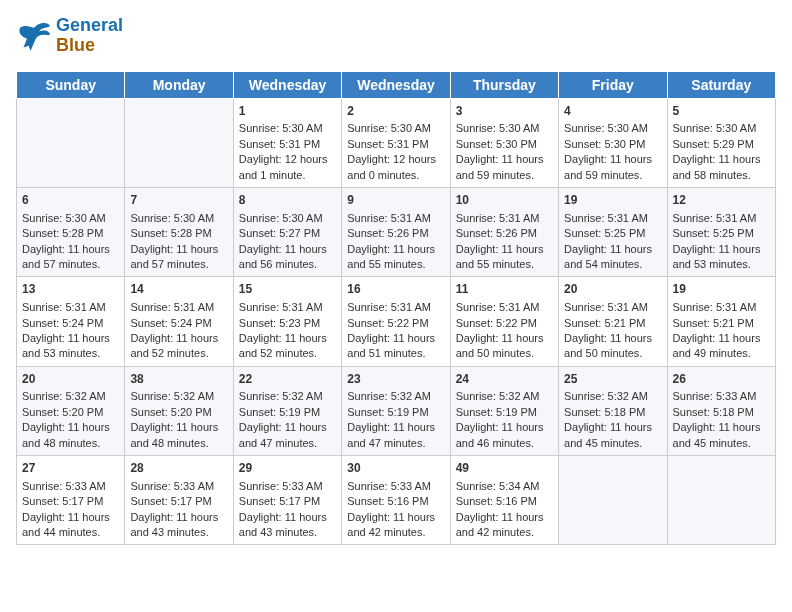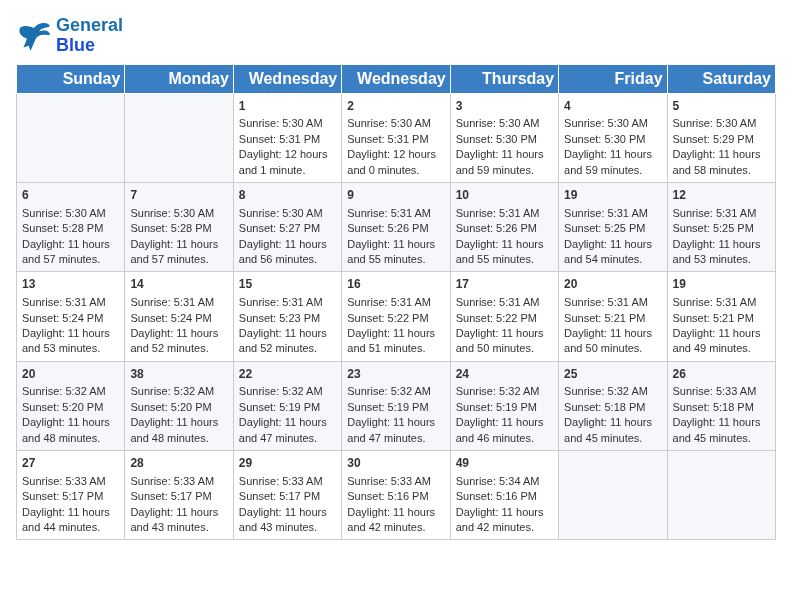--- a/index.html
+++ b/index.html
@@ -7,21 +7,21 @@
       font-family: Arial, sans-serif;
       background: #fff;
       width: 792px;
       min-height: 612px;
       padding: 16px;
     }
     .header {
       display: flex;
       justify-content: space-between;
       align-items: center;
-      margin-bottom: 8px;
+      margin-bottom: 15px;
     }
     .logo {
       display: flex;
       align-items: center;
       gap: 4px;
     }
     .logo-text {
       font-size: 18px;
       font-weight: bold;
       color: #333;
@@ -48,22 +48,22 @@
     }
     table {
       width: 100%;
       border-collapse: collapse;
       font-size: 11px;
     }
     thead tr th {
       background-color: #3a7ec4;
       color: #fff;
       padding: 5px 4px;
-      text-align: right;
-      font-size: 16px;
+      text-align: center;
+      font-size: 14px;
       font-weight: bold;
       border: 1px solid #fff;
     }
     tbody tr td {
       border: 1px solid #ccc;
       vertical-align: top;
       padding: 4px 5px;
       width: calc(100% / 7);
       min-height: 80px;
       height: 85px;
@@ -91,21 +91,21 @@
 </head>
 <body>
 
 <div class="header">
   <div class="logo">
     <svg class="logo-bird" viewBox="0 0 40 34" fill="none" xmlns="http://www.w3.org/2000/svg">
       <path d="M20 8 C24 2, 36 0, 38 6 C36 8, 28 7, 26 12 C30 10, 38 10, 38 16 C34 16, 26 14, 22 20 L16 34 L14 28 L8 30 L12 20 C6 18, 2 14, 4 8 C8 4, 16 6, 20 8Z" fill="#1a6faf"></path>
     </svg>
     <div class="logo-text">
       <div><span>General</span></div>
-      <div><span style="color:#1d4ed8;">Blue</span></div>
+      <div><span style="color:#a16207;">Blue</span></div>
     </div>
   </div>
   <div class="title-block">
     <div class="month-title"></div>
     <div class="subtitle"></div>
   </div>
 </div>
 
 <table>
   <thead>
@@ -185,21 +185,21 @@
         </td>
         <td>
           <span class="day-num">15</span>
           <div class="day-info">Sunrise: 5:31 AM<br>Sunset: 5:23 PM<br>Daylight: 11 hours<br>and 52 minutes.</div>
         </td>
         <td>
           <span class="day-num">16</span>
           <div class="day-info">Sunrise: 5:31 AM<br>Sunset: 5:22 PM<br>Daylight: 11 hours<br>and 51 minutes.</div>
         </td>
         <td>
-          <span class="day-num">17</span>
+          <span class="day-num">11</span>
           <div class="day-info">Sunrise: 5:31 AM<br>Sunset: 5:22 PM<br>Daylight: 11 hours<br>and 50 minutes.</div>
         </td>
         <td>
           <span class="day-num">20</span>
           <div class="day-info">Sunrise: 5:31 AM<br>Sunset: 5:21 PM<br>Daylight: 11 hours<br>and 50 minutes.</div>
         </td>
         <td>
           <span class="day-num">19</span>
           <div class="day-info">Sunrise: 5:31 AM<br>Sunset: 5:21 PM<br>Daylight: 11 hours<br>and 49 minutes.</div>
         </td>

